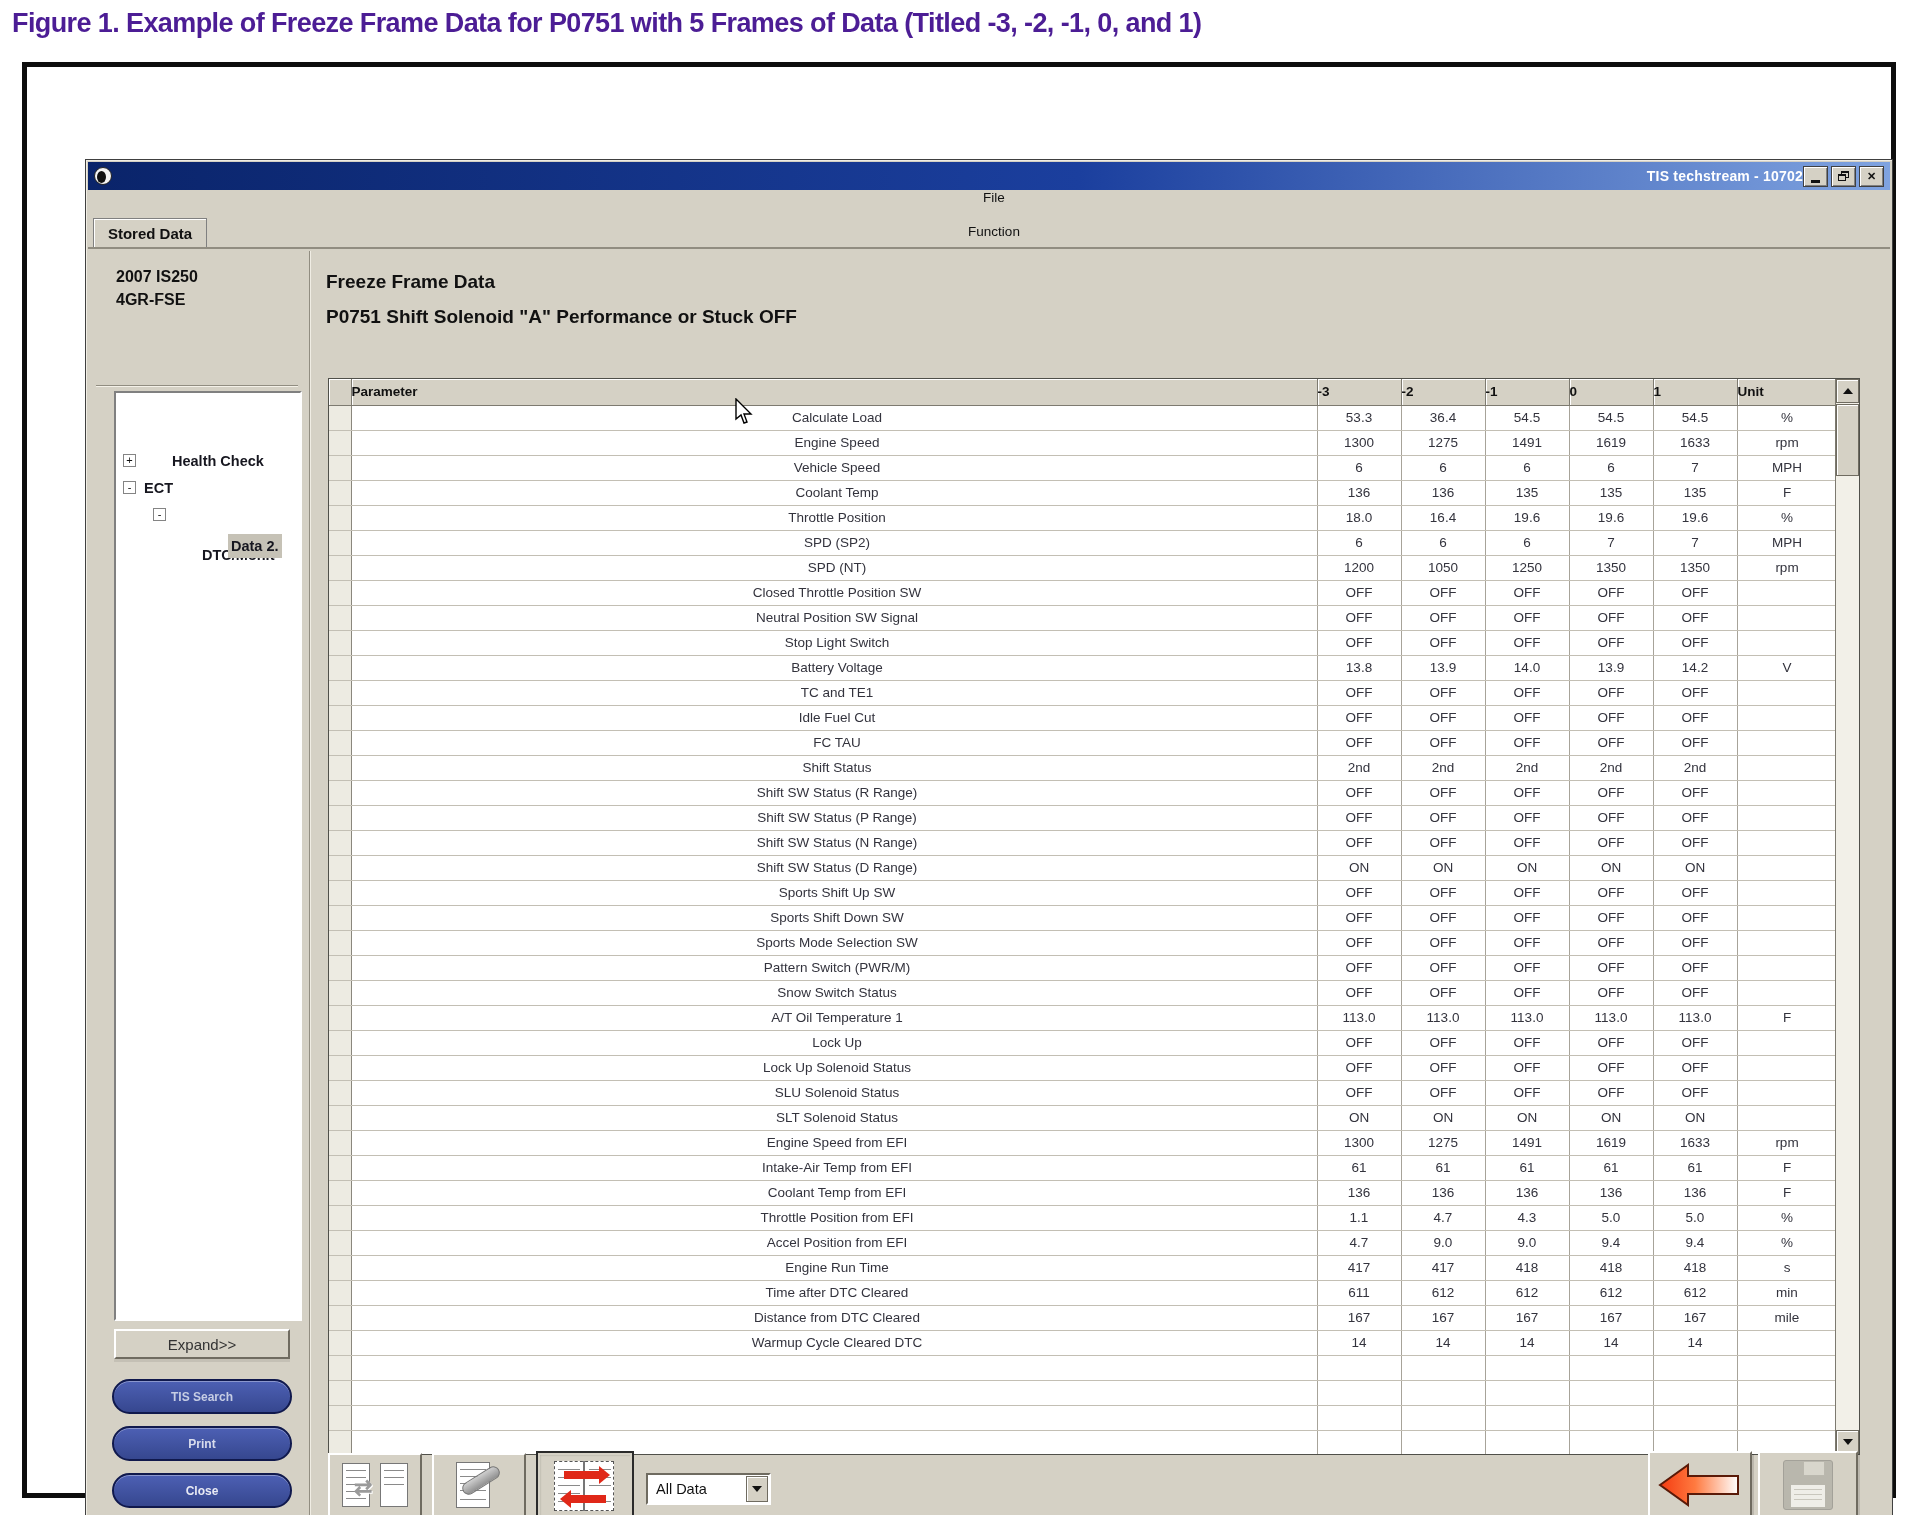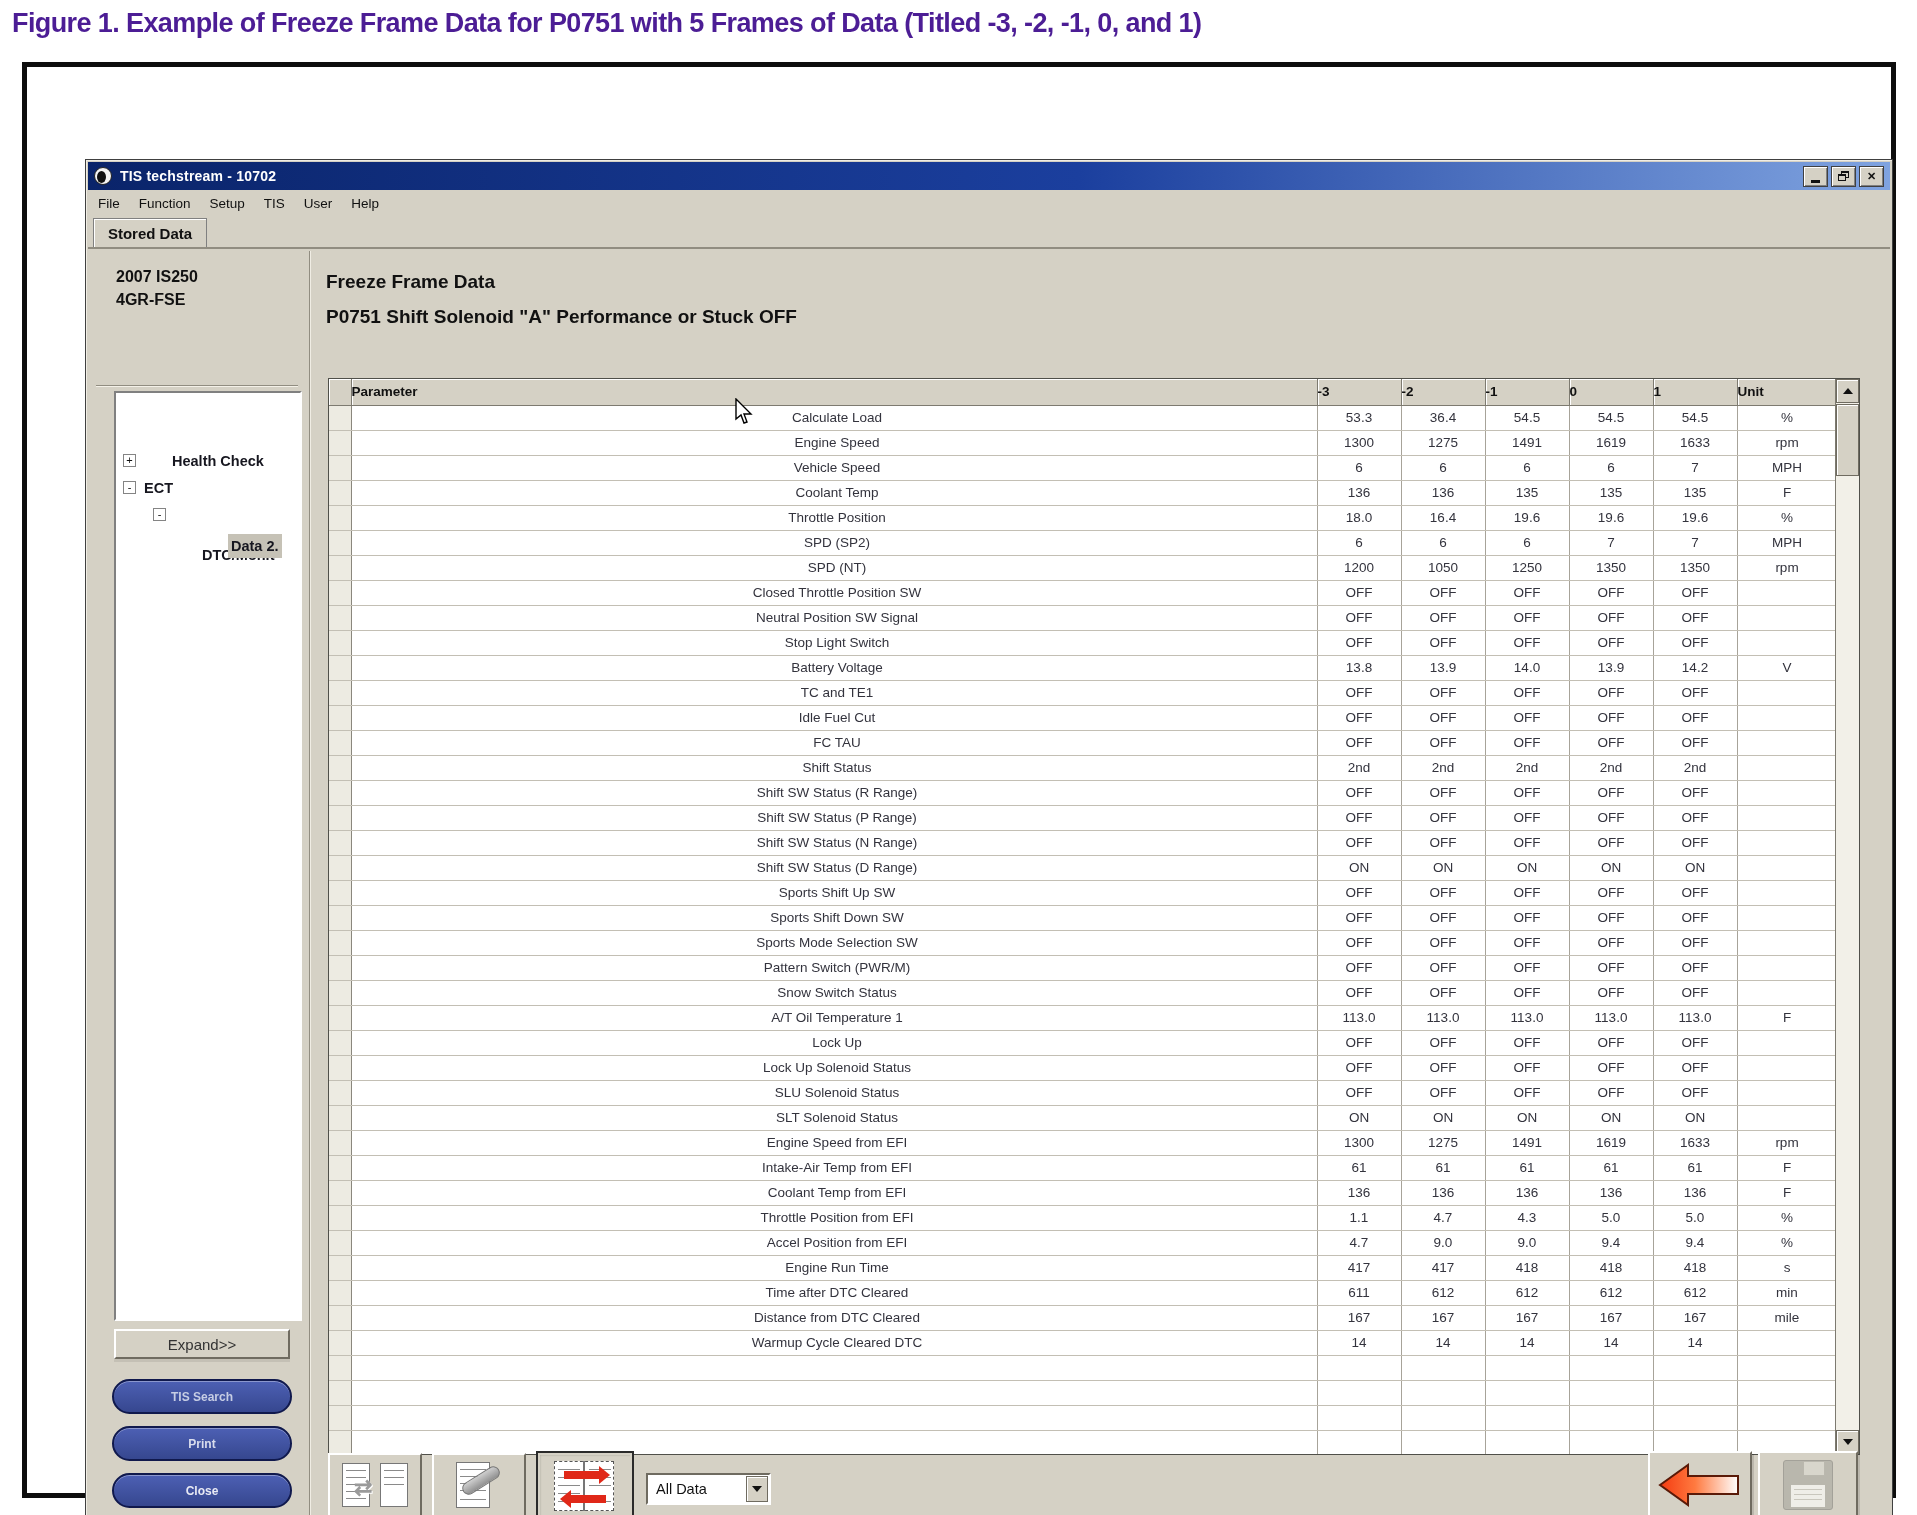--- a/index.html
+++ b/index.html
@@ -5,33 +5,33 @@
   * { margin:0; padding:0; box-sizing:border-box; }
   html,body { width:1917px; height:1515px; background:#ffffff; font-family:"Liberation Sans", sans-serif; overflow:hidden; position:relative; }
 
   .caption { position:absolute; left:12px; top:8px; font-size:27px; letter-spacing:-0.6px; color:#4c1d95; font-weight:700; white-space:nowrap; }
 
   .figure-frame { position:absolute; left:22px; top:62px; width:1874px; height:1436px; border:5px solid #0d0d0d; background:#ffffff; }
 
   .app-window { position:absolute; left:58px; top:92px; width:1808px; height:1388px; background:#d5d1c5; border:1px solid #404040; box-shadow: inset 1px 1px 0 #f0ede4; }
 
   
-  .titlebar { position:absolute; left:2px; top:2px; right:2px; height:28px; background:linear-gradient(to right,#0a246a 0%, #1b3f9e 55%, #7fa3e0 100%); display:flex; align-items:center; padding:0 6px; }
+  .titlebar { position:absolute; left:2px; top:2px; right:2px; height:28px; background:linear-gradient(to right,#0a246a 0%, #1b3f9e 55%, #7fa3e0 100%); display:flex; align-items:center; padding:0 6px;text-align:right; }
   .tis-logo { width:18px; height:18px; border-radius:50%; background:#f4f4f4; border:1px solid #222; position:relative; overflow:hidden; flex:0 0 auto; }
   .tis-logo::after { content:""; position:absolute; left:2px; top:3px; width:9px; height:12px; border-radius:50%; background:#111; }
   .title-text { color:#ffffff; font-weight:700; font-size:14px; margin-left:8px; letter-spacing:0.2px; flex:1; }
   .winbtns { display:flex; gap:3px; }
   .winbtn { width:25px; height:21px; background:#d5d1c5; border:1px solid #404040; box-shadow: inset 1px 1px 0 #ffffff, inset -1px -1px 0 #808080; display:flex; align-items:center; justify-content:center; font-size:11px; font-weight:700; color:#111; }
   .glyph-min { width:9px; height:3px; background:#111; margin-top:10px; }
   .glyph-restore { position:relative; width:11px; height:10px; }
   .glyph-restore .r1 { position:absolute; right:0; top:0; width:8px; height:7px; border:1px solid #111; border-top-width:2px; background:#d5d1c5; }
   .glyph-restore .r2 { position:absolute; left:0; bottom:0; width:8px; height:7px; border:1px solid #111; border-top-width:2px; background:#d5d1c5; }
 
   
-  .menubar { position:absolute; left:2px; top:30px; right:2px; height:26px; display:flex; align-items:center; padding-left:10px; gap:19px; background:#d5d1c5; }
+  .menubar { position:absolute; left:2px; top:30px; right:2px; height:26px; display:flex; align-items:center; padding-left:10px; gap:19px; background:#d5d1c5;flex-direction:column; }
   .menu-item { font-size:13.5px; color:#111; }
 
   
   .tabstrip { position:absolute; left:2px; top:56px; right:2px; height:33px; border-bottom:2px solid #918d81; }
   .tab { position:absolute; left:5px; bottom:0; width:114px; height:29px; background:#d5d1c5; border:1px solid #808080; border-bottom:none; box-shadow: inset 1px 1px 0 #ffffff; display:flex; align-items:center; justify-content:center; font-size:15px; font-weight:700; color:#111; }
 
   
   .content { position:absolute; left:2px; top:91px; right:2px; bottom:2px; background:#d5d1c5; }
 
   

